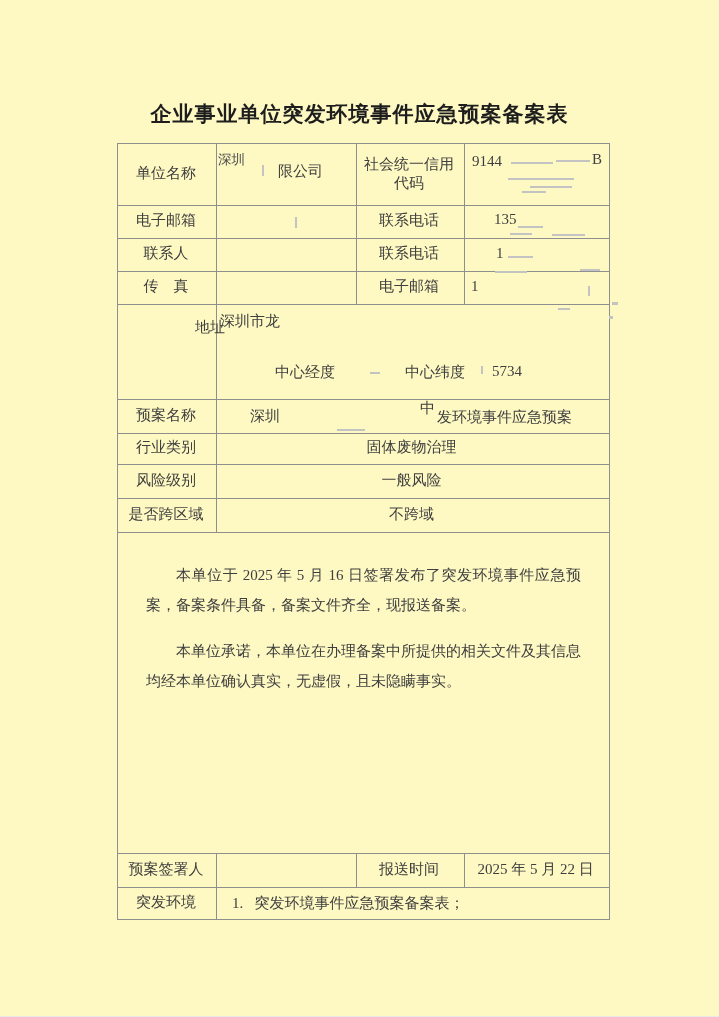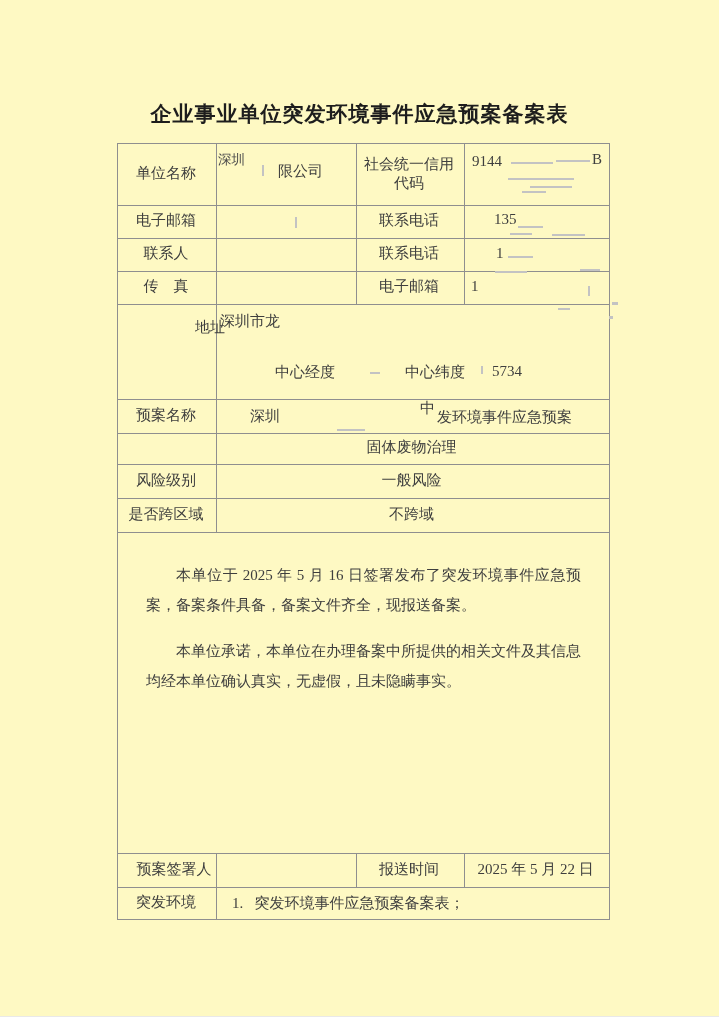--- a/index.html
+++ b/index.html
@@ -102,34 +102,35 @@
   <span class="abs-txt" style="left:220px;top:312px;">深圳市龙</span>
   <span class="abs-txt" style="left:275px;top:363px;">中心经度</span>
   <span class="abs-txt" style="left:405px;top:363px;">中心纬度</span>
   <span class="abs-txt" style="left:492px;top:363px;">5734</span>
 
   <div class="cellbox" style="left:117px;top:398px;width:98px;height:34px;">预案名称</div>
   <span class="abs-txt" style="left:250px;top:407px;">深圳</span>
   <span class="abs-txt" style="left:420px;top:399px;">中</span>
   <span class="abs-txt" style="left:437px;top:408px;">发环境事件应急预案</span>
 
+  <div class="cellbox" style="left:117px;top:432px;width:98px;height:31px;">行业类别</div>
   <div class="cellbox" style="left:215px;top:432px;width:393px;height:31px;">固体废物治理</div>
 
   <div class="cellbox" style="left:117px;top:463px;width:98px;height:34px;">风险级别</div>
   <div class="cellbox" style="left:215px;top:463px;width:393px;height:34px;">一般风险</div>
 
   <div class="cellbox" style="left:117px;top:497px;width:98px;height:34px;">是否跨区域</div>
   <div class="cellbox" style="left:215px;top:497px;width:393px;height:34px;">不跨域</div>
 
   <div class="decl">
     <p>本单位于 2025 年 5 月 16 日签署发布了突发环境事件应急预案，备案条件具备，备案文件齐全，现报送备案。</p>
     <p>本单位承诺，本单位在办理备案中所提供的相关文件及其信息均经本单位确认真实，无虚假，且未隐瞒事实。</p>
   </div>
 
-  <div class="cellbox" style="left:117px;top:852px;width:98px;height:34px;padding-left:8px;">预案签署人</div>
+  <div class="cellbox" style="left:117px;top:852px;width:98px;height:34px;">预案签署人</div>
   <div class="cellbox" style="left:355px;top:852px;width:108px;height:34px;">报送时间</div>
   <div class="cellbox" style="left:463px;top:852px;width:145px;height:34px;">2025 年 5 月 22 日</div>
 
   <div class="cellbox" style="left:117px;top:886px;width:98px;height:32px;">突发环境</div>
   <span class="abs-txt pre" style="left:232px;top:894px;">1.   突发环境事件应急预案备案表；</span>
 
   <div class="rd" style="left:511px;top:162px;width:42px;height:2px;"></div>
   <div class="rd" style="left:556px;top:160px;width:34px;height:2px;"></div>
   <div class="rd" style="left:508px;top:178px;width:66px;height:2px;"></div>
   <div class="rd" style="left:530px;top:186px;width:42px;height:2px;"></div>

